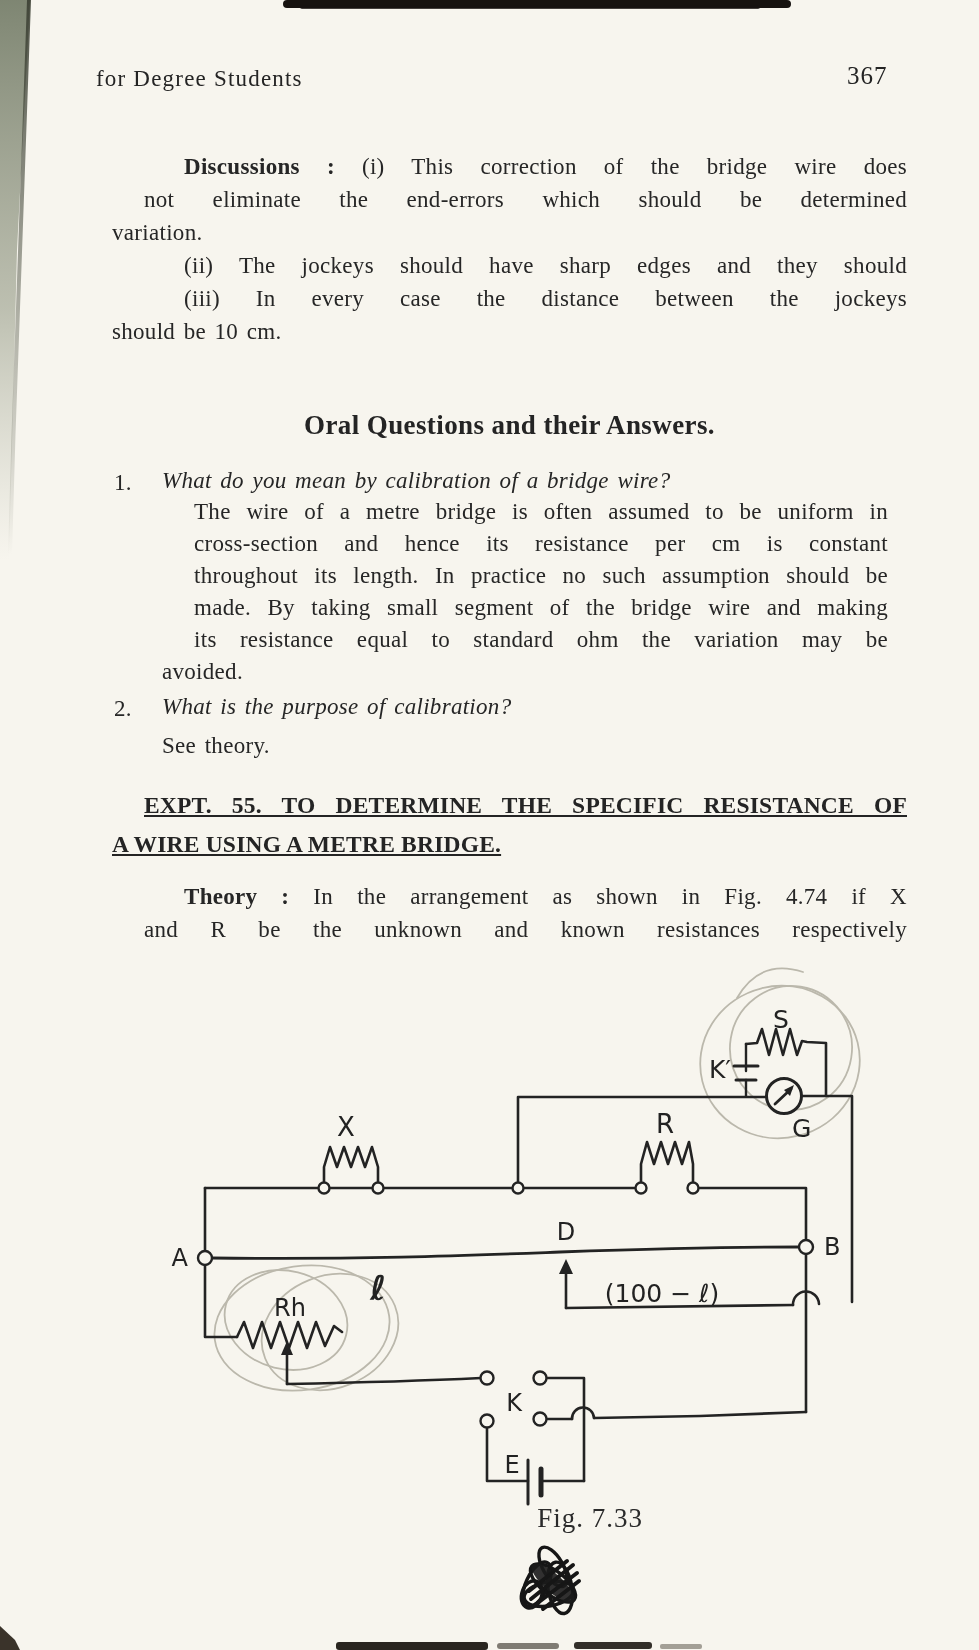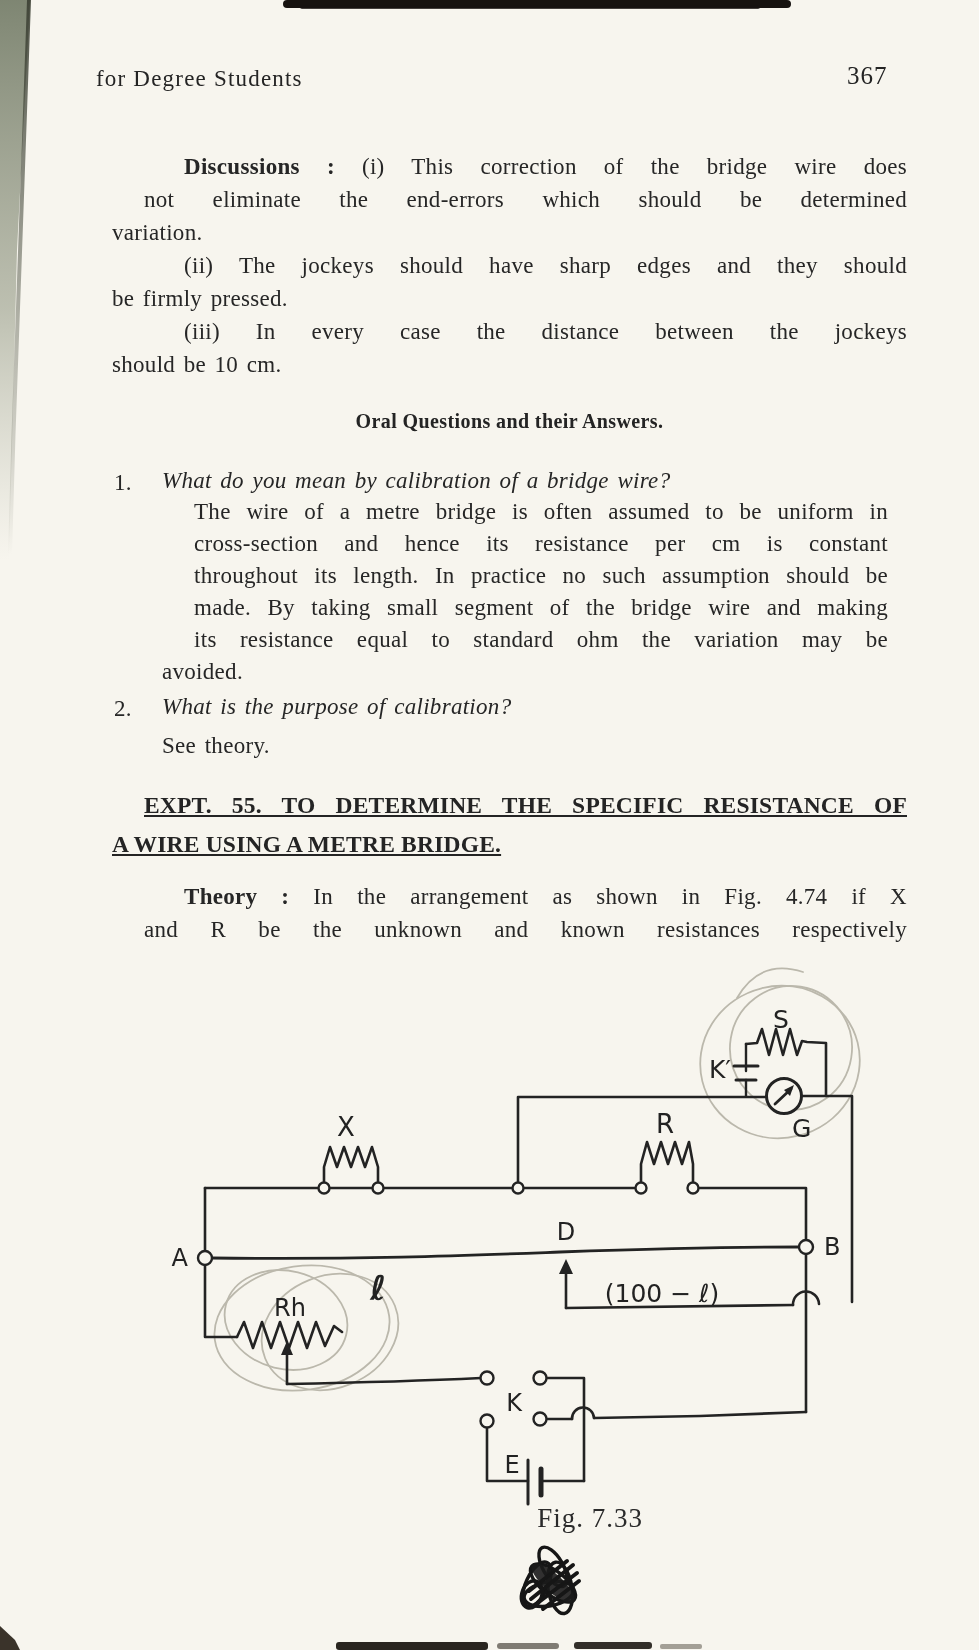--- a/index.html
+++ b/index.html
@@ -13,21 +13,21 @@
   .bodyline{
     font-size:23px;line-height:33px;letter-spacing:.3px;word-spacing:2.5px;
     color:#262626;
   }
   .j{text-align:justify;text-align-last:justify;margin-left:32px;}
   .ind{padding-left:40px;}
   .it{font-style:italic;}
   .center{text-align:center;}
   #hdr-title{font-size:23px;letter-spacing:1.2px;}
   #hdr-page{font-size:25px;letter-spacing:1px;}
-  .oral-h{font-size:20px;font-weight:bold;letter-spacing:.4px;}
+  .oral-h{font-size:27px;font-weight:bold;letter-spacing:.4px;}
   .expt{font-size:23.5px;font-weight:bold;letter-spacing:.2px;line-height:39px;text-decoration:underline;}
   .qnum{font-size:23px;}
   .caption{font-size:27px;letter-spacing:1px;color:#2b2b2b;}
   svg text{font-family:"DejaVu Sans", sans-serif;fill:#222;}
 </style>
 </head>
 <body>
 
 <svg class="abs" style="left:0;top:0" width="979" height="1650" viewBox="0 0 979 1650">
   <defs>
@@ -192,21 +192,20 @@
 </svg>
 
 <div class="abs" id="hdr-title" style="left:96px;top:66px">for Degree Students</div>
 <div class="abs" id="hdr-page" style="left:847px;top:62px">367</div>
 
 <div class="abs" style="left:112px;top:150px;width:795px">
   <div class="bodyline j ind"><b>Discussions :</b><span> (i) This correction of the bridge wire does</span></div>
   <div class="bodyline j">not eliminate the end-errors which should be determined</div>
   <div class="bodyline">variation.</div>
   <div class="bodyline j ind">(ii) The jockeys should have sharp edges and they should</div>
-  <div class="bodyline">be firmly pressed.</div>
   <div class="bodyline j ind">(iii) In every case the distance between the jockeys</div>
   <div class="bodyline">should be 10 cm.</div>
 </div>
 
 <div class="abs oral-h center" style="left:112px;top:410px;width:795px">Oral Questions and their Answers.</div>
 
 <div class="abs bodyline qnum" style="left:114px;top:466px">1.</div>
 <div class="abs bodyline it" style="left:162px;top:464px">What do you mean by calibration of a bridge wire?</div>
 
 <div class="abs" style="left:162px;top:496px;width:726px">

